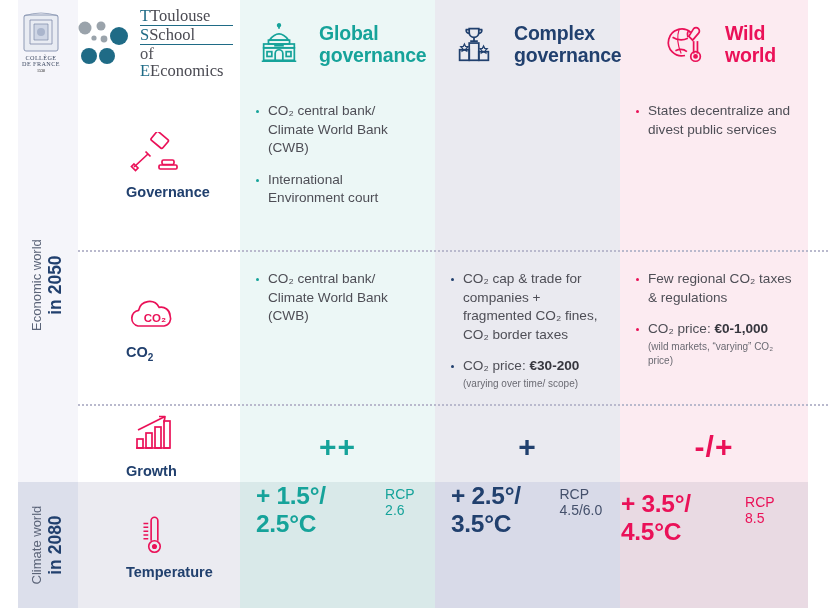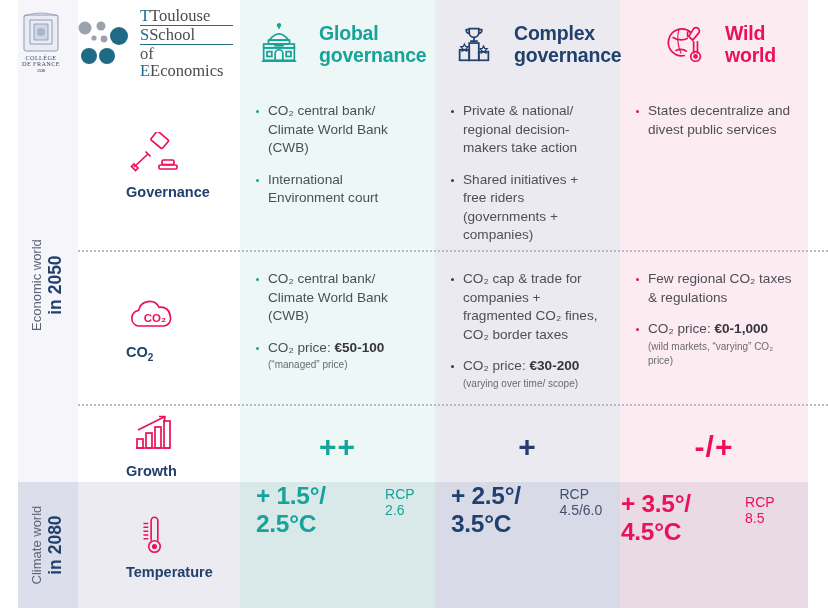--- a/index.html
+++ b/index.html
@@ -389,41 +389,31 @@
     </svg>
     <div class="cap">Temperature</div>
   </div>
 
   <div class="cell col-gov" style="top:88px;">
     <ul class="bullets b-teal">
       <li>CO₂ central bank/ Climate World Bank (CWB)</li>
       <li>International Environment court</li>
     </ul>
   </div>
-  <div class="cell col-cmp" style="top:88px;">
-    <ul class="bullets b-navy">
-      <li>Private &amp; national/ regional decision-makers take action</li>
-      <li>Shared initiatives + free riders (governments + companies)</li>
-    </ul>
-  </div>
   <div class="cell col-wild" style="top:88px;">
     <ul class="bullets b-pink">
       <li>States decentralize and divest public services</li>
     </ul>
   </div>
 
   <div class="dotsep" style="top:250px;"></div>
 
   <div class="cell col-gov" style="top:256px;">
     <ul class="bullets b-teal spaced">
       <li>CO₂ central bank/ Climate World Bank (CWB)</li>
-      <li>
-        <span>CO₂ price: </span><b>€50-100</b>
-        <span class="note">(“managed” price)</span>
-      </li>
     </ul>
   </div>
   <div class="cell col-cmp" style="top:256px;">
     <ul class="bullets b-navy">
       <li>CO₂ cap &amp; trade for companies + fragmented CO₂ fines, CO₂ border taxes</li>
       <li>
         <span>CO₂ price: </span><b>€30-200</b>
         <span class="note">(varying over time/ scope)</span>
       </li>
     </ul>

